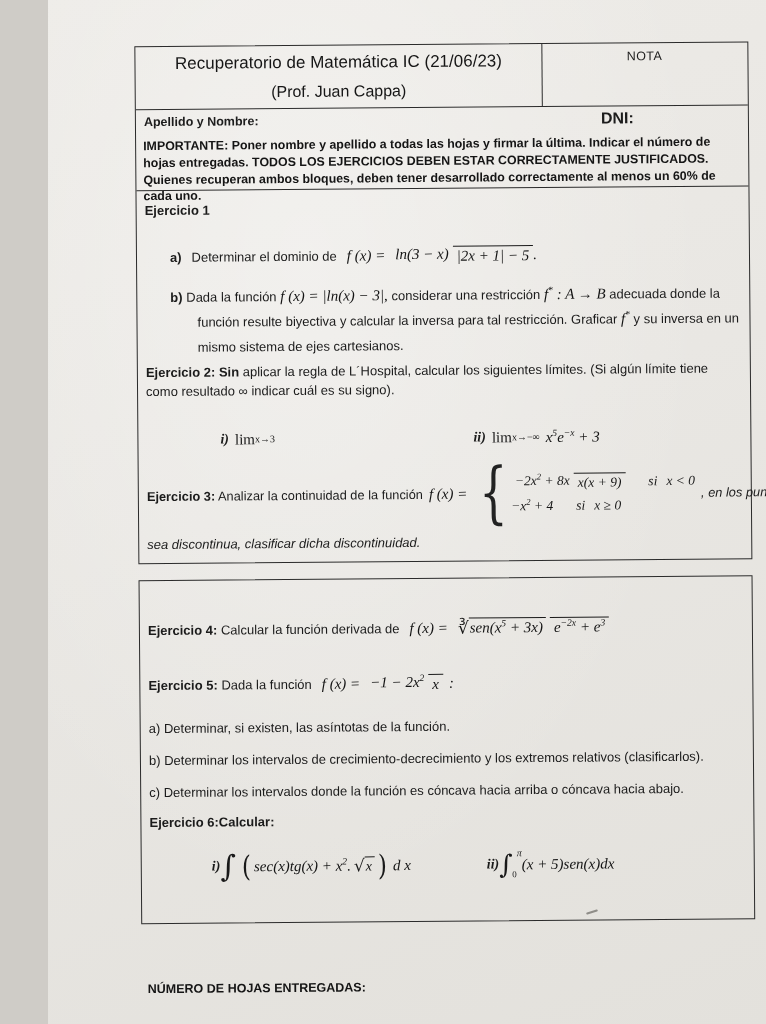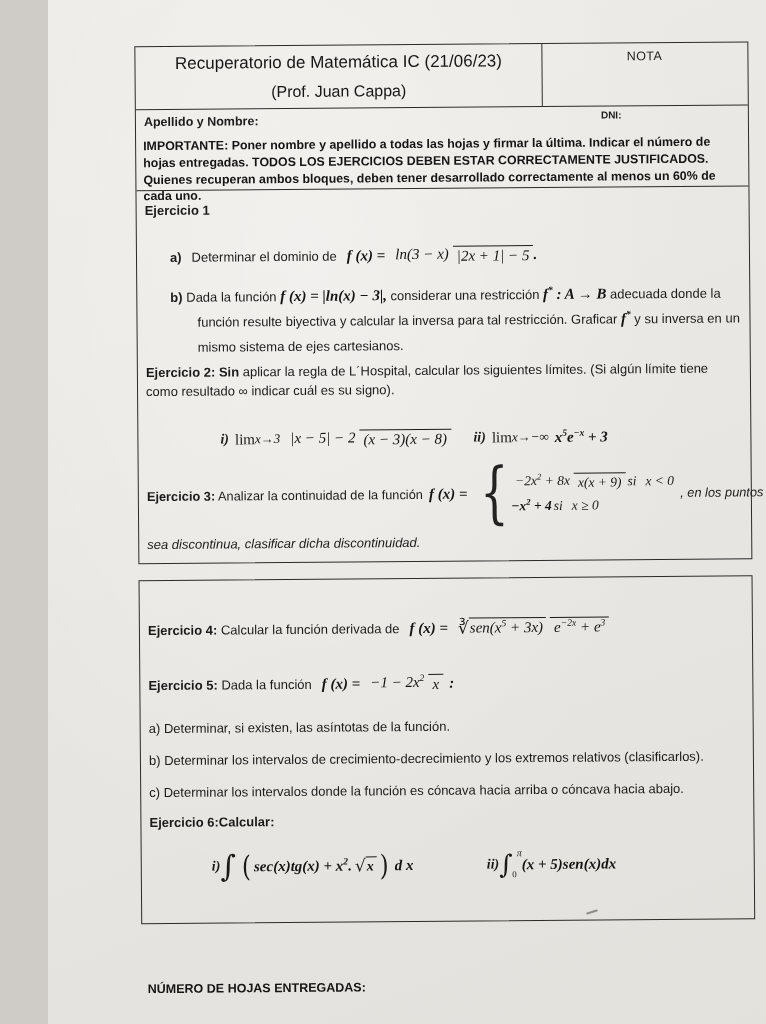--- a/index.html
+++ b/index.html
@@ -18,54 +18,54 @@
 
   
   .title-row{position:absolute;left:0;top:0;width:100%;height:62px;border-bottom:1.8px solid #2b2b2b;}
   .title-cell{position:absolute;left:0;top:0;width:406px;height:100%;border-right:1.8px solid #2b2b2b;}
   .t1{position:absolute;top:7px;left:0;width:100%;text-align:center;font-size:17px;color:#161616;}
   .t2{position:absolute;top:37px;left:0;width:100%;text-align:center;font-size:16px;color:#161616;}
   .nota-cell{position:absolute;left:406px;right:0;top:0;height:100%;}
   .nota{position:absolute;top:6px;left:0;width:100%;text-align:center;font-size:12.5px;letter-spacing:0.4px;}
   .id-row{position:absolute;left:0;top:62px;width:100%;height:26px;}
   .apellido{position:absolute;left:8px;top:6px;font-weight:bold;font-size:12.5px;}
-  .dni{position:absolute;left:445px;top:4px;font-weight:bold;font-size:10px;padding-left:20px;}
+  .dni{position:absolute;left:445px;top:4px;font-weight:bold;font-size:16px;padding-left:20px;}
   .importante{
     position:absolute;left:0;top:88px;width:100%;height:56px;box-sizing:border-box;
     border-bottom:1.8px solid #2b2b2b;padding:3px 7px 0 7px;
     font-weight:bold;font-size:12.4px;line-height:16.8px;color:#151515;
   }
   .u{text-align:right;}
   .bold{font-weight:bold;}
   .it{font-style:italic;}
 
   
   .ex{position:absolute;font-size:13px;color:#1b1b1b;}
   .row{display:flex;align-items:center;}
   .gap6{margin-right:6px;} .gap10{margin-right:10px;}
 
   
-  .m{font-family:"Liberation Serif","DejaVu Serif",serif;font-style:italic;font-size:15px;color:#141414;white-space:nowrap;font-weight:bold;}
+  .m{font-family:"Liberation Serif","DejaVu Serif",serif;font-style:italic;font-size:15px;color:#141414;white-space:nowrap;}
   sup{font-size:64%;line-height:0;}
   .frac{display:inline-flex;flex-direction:row;text-align:center;vertical-align:middle;
         font-family:"Liberation Serif","DejaVu Serif",serif;font-style:italic;font-size:15px;color:#141414;white-space:nowrap;}
   .frac .num{display:block;padding:0 4px 1px 4px;}
   .frac .den{display:block;border-top:1.4px solid #1b1b1b;padding:1px 4px 0 4px;}
   .mlbl{font-family:"Liberation Serif","DejaVu Serif",serif;font-style:italic;font-weight:bold;font-size:14px;}
   .lim{display:inline-flex;flex-direction:row;align-items:center;vertical-align:middle;
        font-family:"Liberation Serif","DejaVu Serif",serif;color:#141414;}
   .lim .w{font-style:normal;font-size:15px;line-height:15px;}
-  .lim .s{font-style:italic;font-size:13px;line-height:10px;white-space:nowrap;}
+  .lim .s{font-size:10px;line-height:10px;white-space:nowrap;}
 
   
   .pw{display:inline-flex;align-items:center;}
   .pw .brace{font-family:"DejaVu Serif",serif;font-style:normal;font-size:64px;line-height:0.9;
              transform:scaleX(0.7) scaleY(1.05);color:#222;margin-right:-3px;}
   .pw .rows{display:flex;flex-direction:column;gap:7px;}
-  .pw .prow{display:flex;align-items:center;gap:2px;font-size:13.5px;}
+  .pw .prow{display:flex;align-items:center;gap:23px;font-size:13.5px;}
   .pw .frac{font-size:13.5px;}
   .pw .m{font-size:13.5px;}
   .cond{font-family:"Liberation Serif","DejaVu Serif",serif;font-style:italic;font-size:13.5px;white-space:nowrap;}
   .cond .si{margin-right:9px;text-align:right;}
 
   
   .rad{display:inline-flex;align-items:flex-end;white-space:nowrap;}
   .rad .sign{font-family:"DejaVu Sans",sans-serif;font-style:normal;font-size:17px;line-height:1;}
   .rad .cand{border-top:1.4px solid #1b1b1b;padding:1px 3px 0 1px;}
 
@@ -144,24 +144,20 @@
       <div class="ex" style="left:8px;top:316px;width:594px;line-height:19px;">
         <span class="bold">Ejercicio 2:</span>
         <span class="bold u">Sin</span><span> aplicar la regla de L´Hospital,  calcular los siguientes límites. (Si algún límite tiene como resultado ∞  indicar cuál es su signo).</span>
       </div>
 
       <div class="ex row" style="left:82px;top:362px;height:62px;">
         <span class="mlbl gap6">i)</span>
         <span class="lim gap6">
           <span class="w">lim</span>
           <span class="s">x→3</span>
-        </span>
-        <span class="frac">
-          <span class="num">|x − 5| − 2</span>
-          <span class="den">(x − 3)(x − 8)</span>
         </span>
       </div>
 
       <div class="ex row" style="left:335px;top:362px;height:62px;">
         <span class="mlbl gap6">ii)</span>
         <span class="lim gap6">
           <span class="w">lim</span>
           <span class="s">x→−∞</span>
         </span>
         <span class="m">x<sup>5</sup>e<sup>−x</sup> + 3</span>

